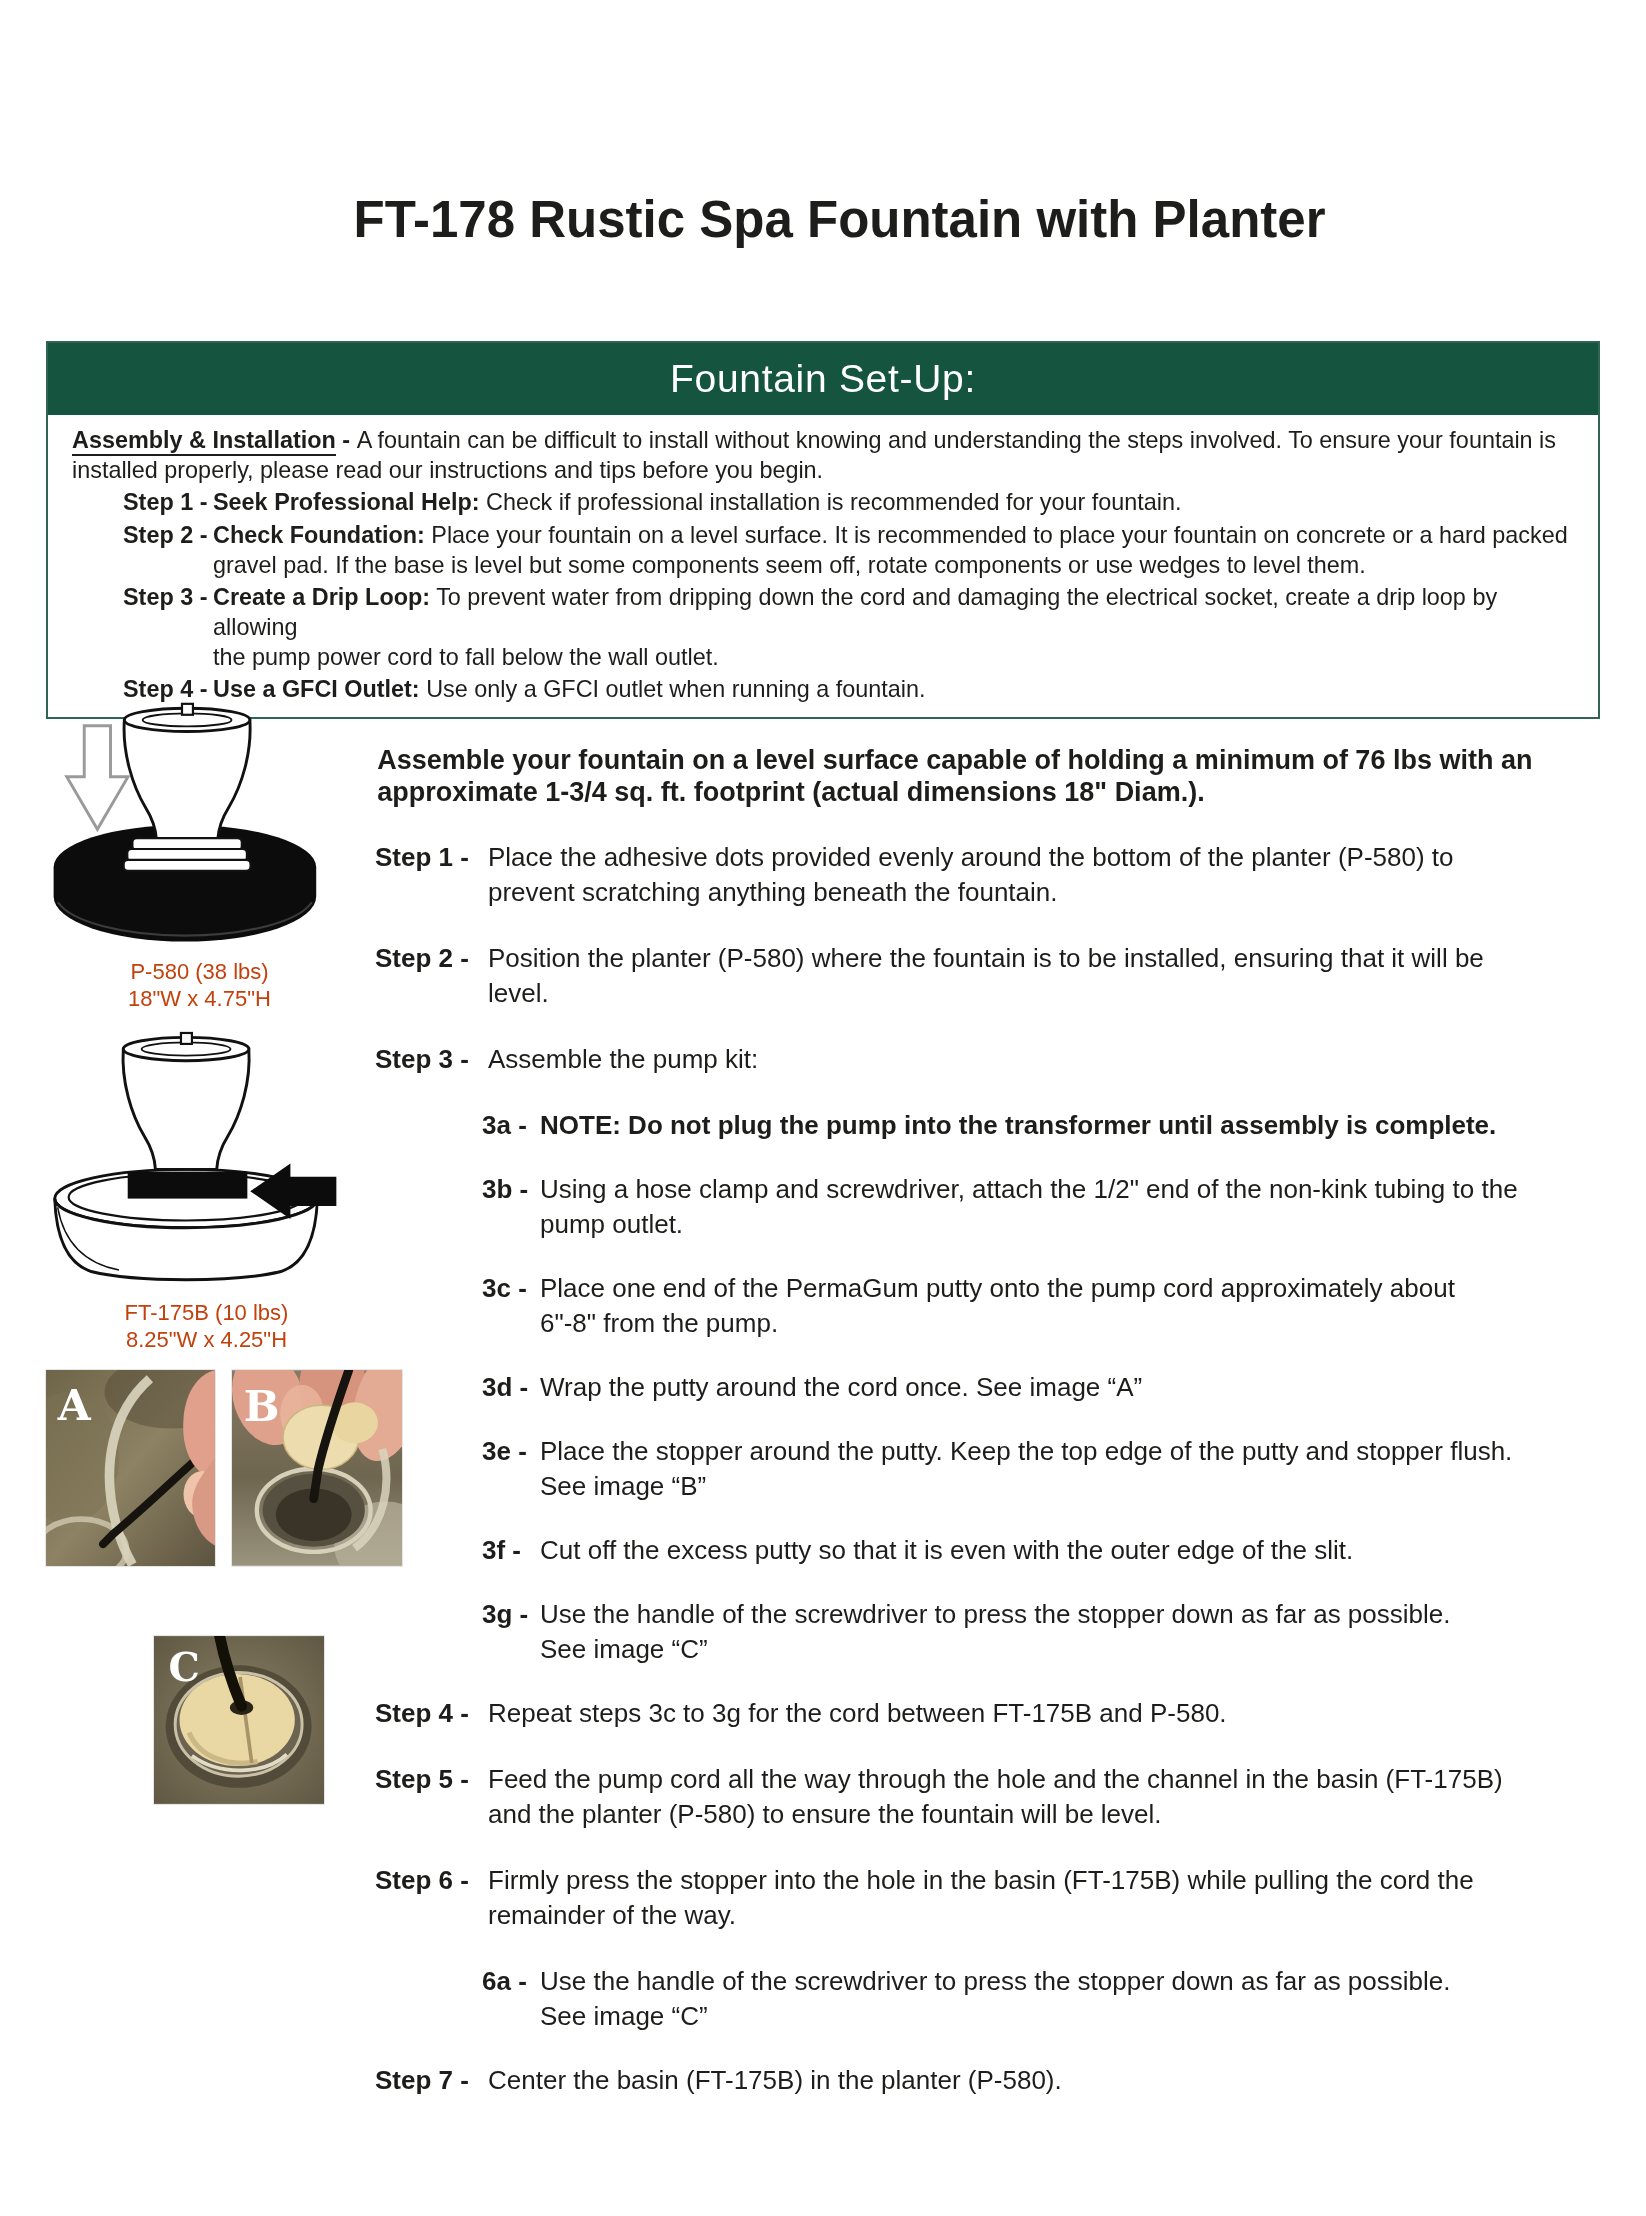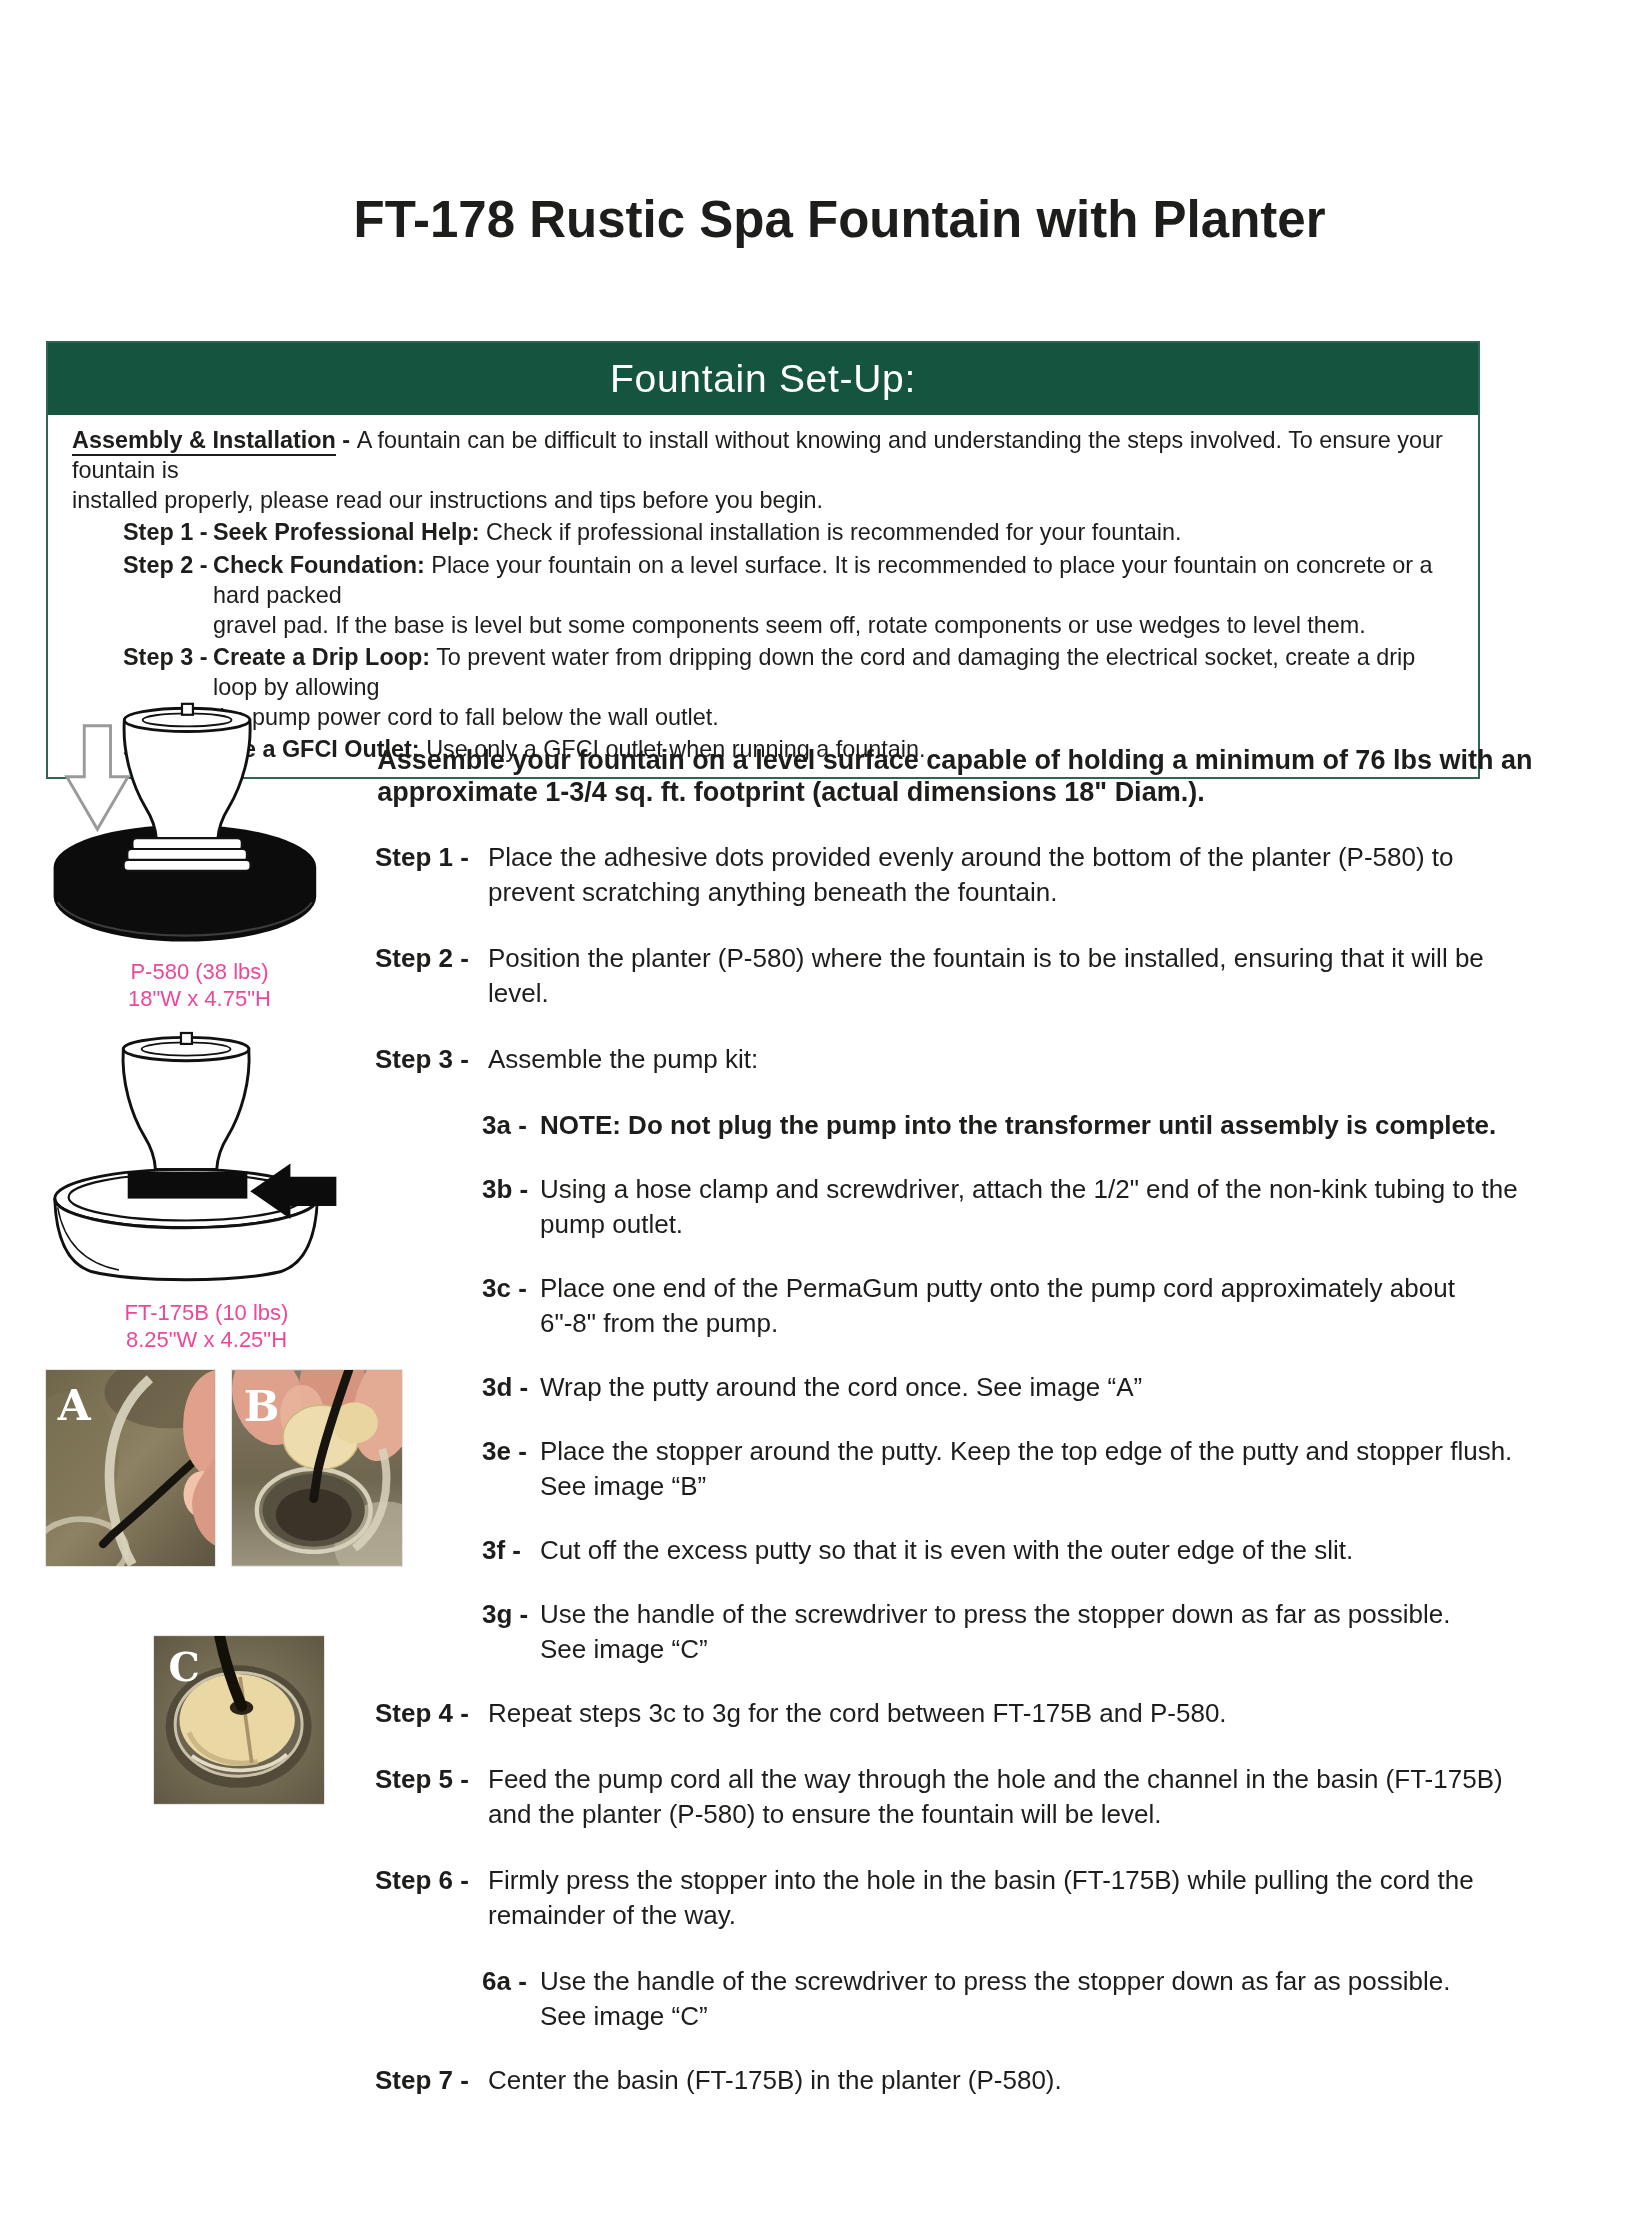--- a/index.html
+++ b/index.html
@@ -10,41 +10,41 @@
   .doc-title {
     position:absolute; top:174px; left:0; width:100%; text-align:center;
     font-size:51px; font-weight:bold; letter-spacing:0px; margin:16px;
   }
   .doc-subtitle {
     position:absolute; top:241px; left:0; width:100%; text-align:center;
     font-size:48px; font-weight:normal; margin:0;
   }
   
   .setup-box {
-    position:absolute; left:46px; top:341px; width:1434px; box-sizing:border-box;
+    position:absolute; left:46px; top:341px; width:1554px; box-sizing:border-box;
     border:2.9px solid #2e6553; background:#ffffff;
   }
   .banner {
     height:72px; background:#15543f; color:#ffffff; display:flex;
     align-items:center; justify-content:center; font-size:39px; letter-spacing:0.7px;
   }
   .box-body { padding:10.2px 22px 13px 24px; font-size:23.4px; line-height:30px; }
   .intro { margin:0 0 1.5px 0; }
   .intro .u { border-bottom:2.2px solid #1d1d1b; padding-bottom:0.7px; }
   .intro .itext, .bstep .btext span { white-space:pre-line; }
   .bstep { display:flex; margin-left:51px; margin-top:2.2px; }
   .bstep .blbl { flex:0 0 90px; font-weight:bold; }
   .bstep .btitle { font-weight:bold; }
   .bstep .btext { flex:1; }
   
   .content { position:absolute; left:46px; top:694px; width:1557px; display:flex; }
   .left-col { position:relative; flex:0 0 329px; height:1351px; }
   .right-col { flex:1; font-size:26px; line-height:35px; }
   .fig { position:absolute; }
-  .fig-caption { position:absolute; text-align:center; font-size:22px; line-height:27px; color:#ec4899; }
+  .fig-caption { position:absolute; text-align:center; font-size:22px; line-height:27px; color:#c2410c; }
   .photo { position:absolute; box-shadow:0 0 0 0.7px rgba(0,0,0,0.15); }
   
   .assembly-intro { font-weight:bold; font-size:27px; line-height:32px; margin:50px 0 32px 2.2px; white-space:pre-line; }
   .astep { display:flex; margin:0 0 31px 0; }
   .astep .lbl { flex:0 0 113px; font-weight:bold; }
   .astep .txt { flex:1; white-space:pre-line; }
   .astep.sub { margin-left:107px; margin-bottom:29px; }
   .astep.sub .lbl { flex:0 0 58px; }
   .astep.bold .txt { font-weight:bold; }
   .astep:last-child { margin-bottom:10px; }

